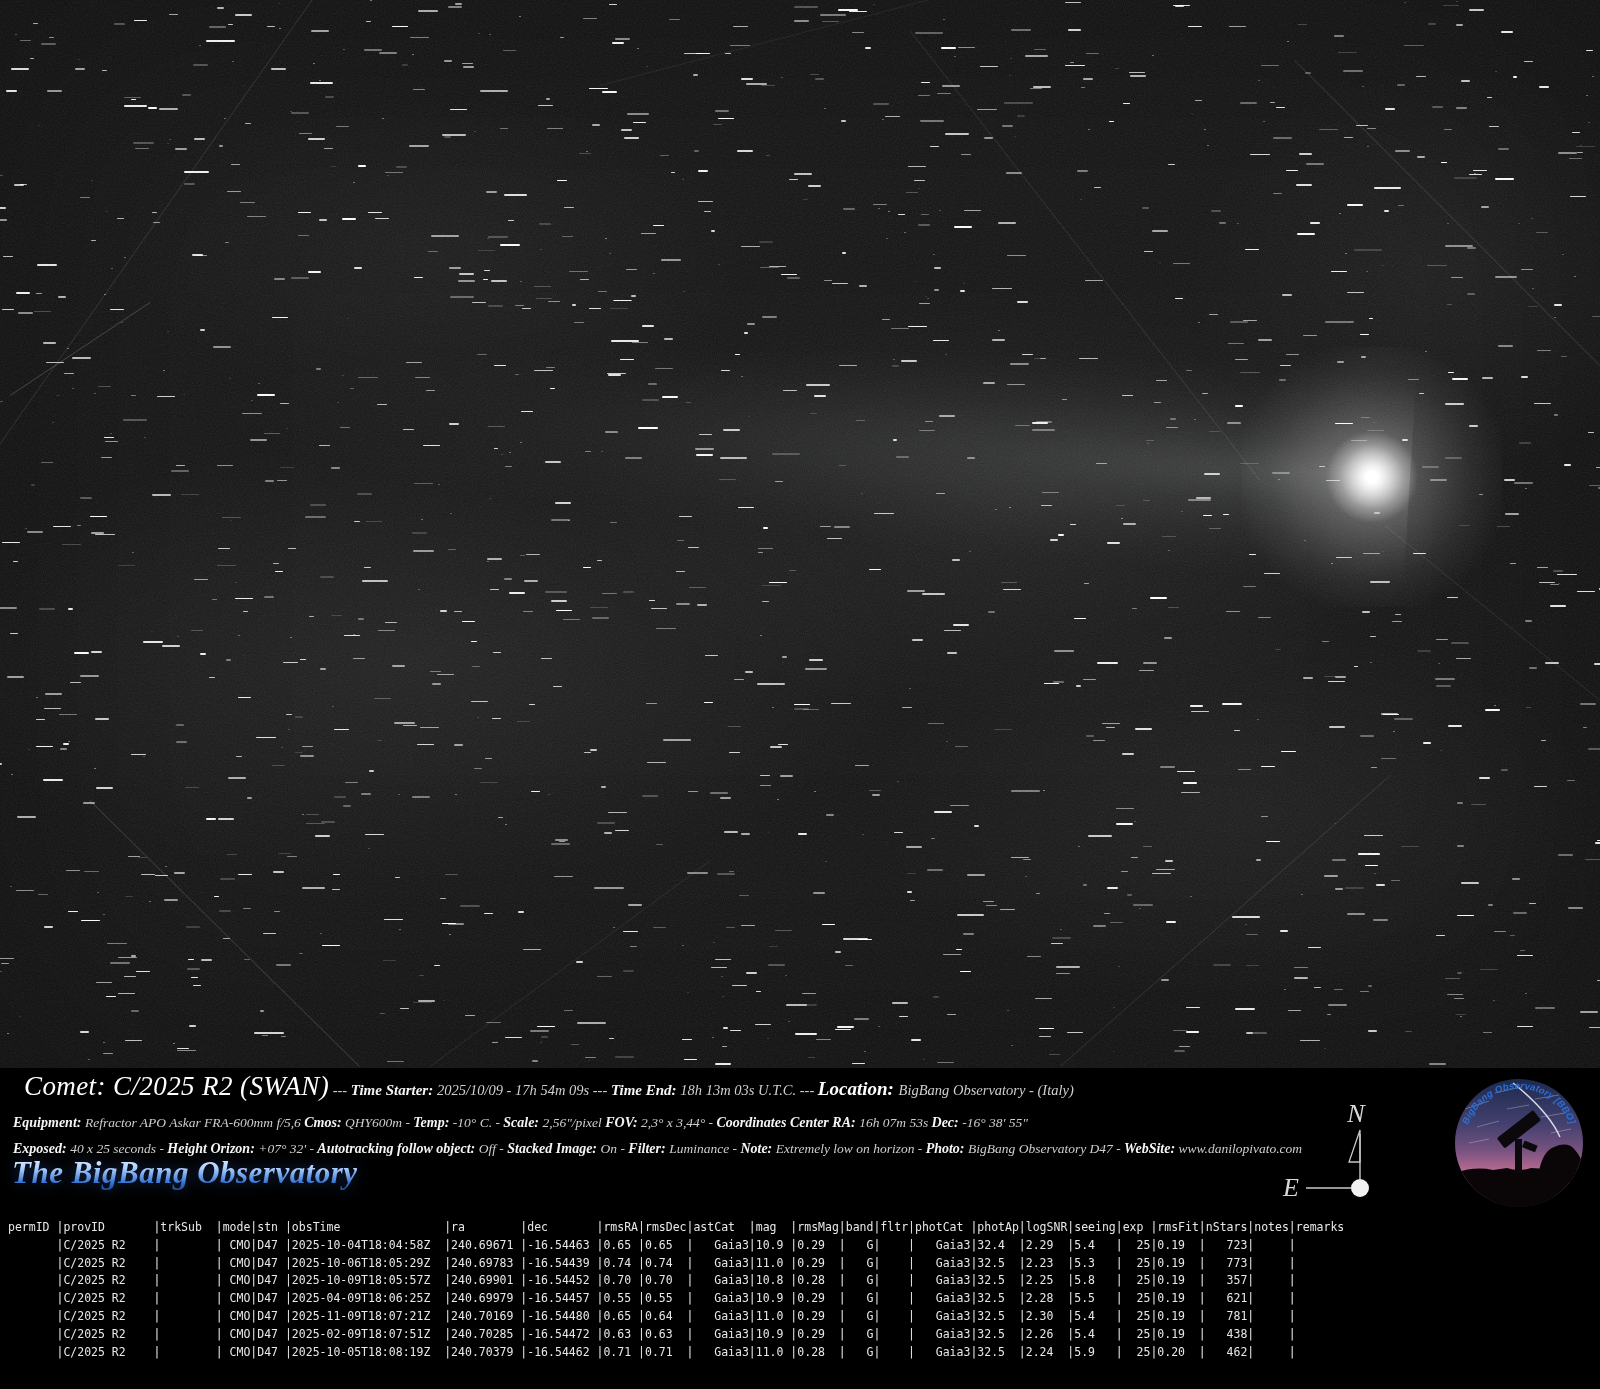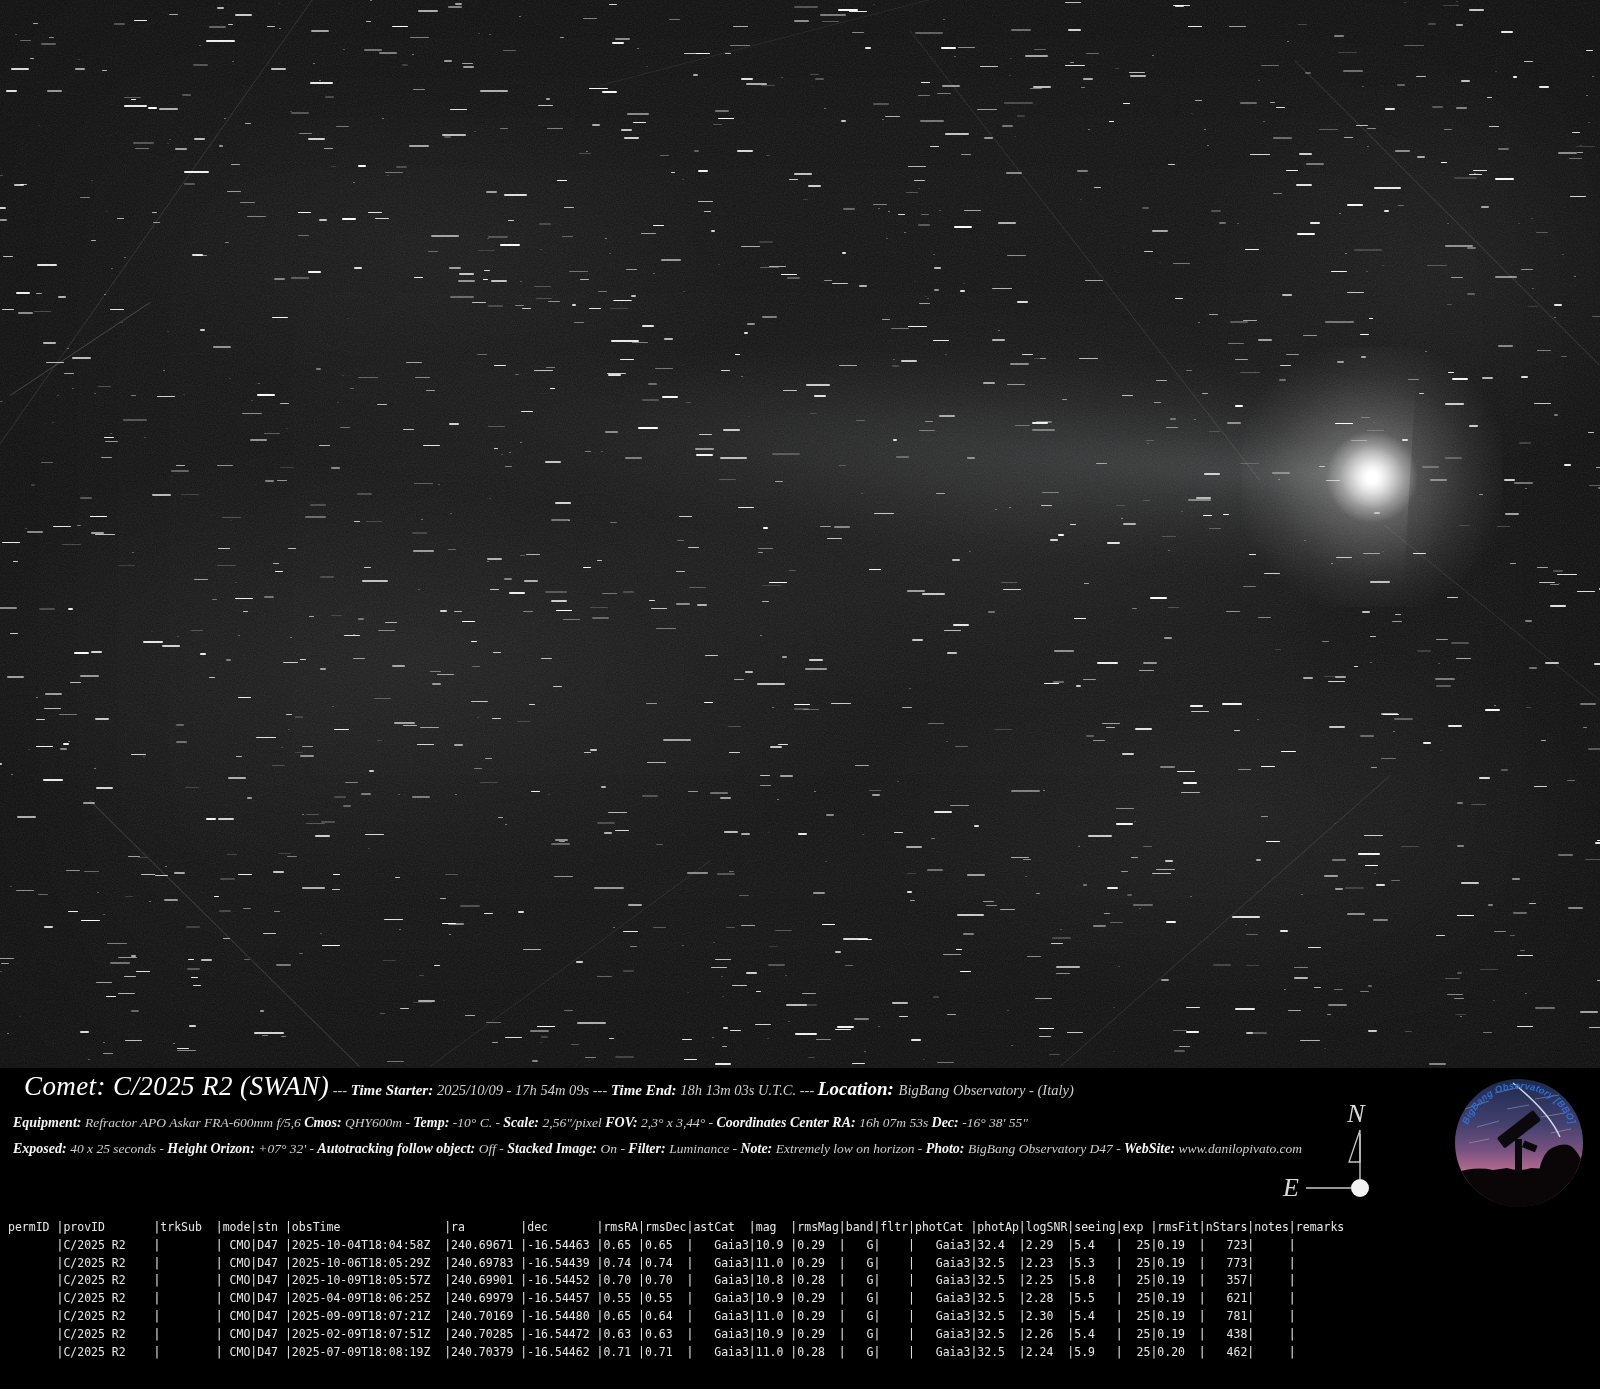--- a/index.html
+++ b/index.html
@@ -1462,20 +1462,21 @@
         <i style="left: 878px; top: 1026px; width: 2px; height: 1px; opacity: 0.32;"></i>
         <i style="left: 38px; top: 125px; width: 2px; height: 1px; opacity: 0.12;"></i>
       </div>
     <div class="coma"></div>
     <div class="core"></div>
   </div>
 
   <div class="capline l1"><span class="seg-title">Comet: C/2025 R2 (SWAN)</span><span class="seg-val">  ---  </span><span class="seg-lab">Time Starter: </span><span class="seg-val">2025/10/09  - 17h  54m  09s </span><span class="seg-val"> --- </span><span class="seg-lab">Time End: </span><span class="seg-val"> 18h 13m 03s  U.T.C. </span><span class="seg-val"> --- </span><span class="seg-lab2"> Location: </span><span class="seg-val"> BigBang Observatory - (Italy)</span></div>
   <div class="capline l2 cap-sm"><span class="seg-lab">Equipment: </span><span class="seg-val">Refractor APO Askar FRA-600mm f/5,6  </span><span class="seg-lab">Cmos: </span><span class="seg-val"> QHY600m - </span><span class="seg-lab">Temp: </span><span class="seg-val"> -10°  C. - </span><span class="seg-lab">Scale: </span><span class="seg-val"> 2,56"/pixel  </span><span class="seg-lab">FOV: </span><span class="seg-val"> 2,3° x 3,44° - </span><span class="seg-lab">Coordinates Center RA: </span><span class="seg-val"> 16h 07m 53s  </span><span class="seg-lab">Dec: </span><span class="seg-val">-16° 38' 55"</span></div>
   <div class="capline l3 cap-sm"><span class="seg-lab">Exposed: </span><span class="seg-val">40 x 25 seconds  - </span><span class="seg-lab">Height Orizon: </span><span class="seg-val"> +07° 32' - </span><span class="seg-lab">Autotracking follow object: </span><span class="seg-val">Off - </span><span class="seg-lab">Stacked Image: </span><span class="seg-val">On - </span><span class="seg-lab">Filter: </span><span class="seg-val"> Luminance  - </span><span class="seg-lab">Note: </span><span class="seg-val">Extremely low on horizon - </span><span class="seg-lab">Photo: </span><span class="seg-val">BigBang Observatory D47 -  </span><span class="seg-lab">WebSite: </span><span class="seg-val">www.danilopivato.com</span></div>
+  <div class="brand">The BigBang Observatory</div>
 
   <svg class="compass" width="140" height="118">
     <text x="106" y="34" text-anchor="middle" font-family="Liberation Serif,serif" font-style="italic" font-size="26" fill="#d8d8d8">N</text>
     <text x="41" y="108" text-anchor="middle" font-family="Liberation Serif,serif" font-style="italic" font-size="26" fill="#d8d8d8">E</text>
     <line x1="56" y1="100" x2="101" y2="100" stroke="#c8c8c8" stroke-width="1.4"></line>
     <line x1="110" y1="91" x2="110" y2="46" stroke="#c8c8c8" stroke-width="1.4"></line>
     <polygon points="110,42 110,74 99,74" fill="none" stroke="#c8c8c8" stroke-width="1.3"></polygon>
     <circle cx="110" cy="100" r="9" fill="#f2f2f2"></circle>
   </svg>
 
@@ -1520,17 +1521,17 @@
       </text>
     </g>
   </svg>
 
   <div class="table" id="table">
       <div class="trow">permID |provID       |trkSub  |mode|stn |obsTime               |ra        |dec       |rmsRA|rmsDec|astCat  |mag  |rmsMag|band|fltr|photCat |photAp|logSNR|seeing|exp |rmsFit|nStars|notes|remarks</div>
       <div class="trow">       |C/2025 R2    |        | CMO|D47 |2025-10-04T18:04:58Z  |240.69671 |-16.54463 |0.65 |0.65  |   Gaia3|10.9 |0.29  |   G|    |   Gaia3|32.4  |2.29  |5.4   |  25|0.19  |   723|     |       </div>
       <div class="trow">       |C/2025 R2    |        | CMO|D47 |2025-10-06T18:05:29Z  |240.69783 |-16.54439 |0.74 |0.74  |   Gaia3|11.0 |0.29  |   G|    |   Gaia3|32.5  |2.23  |5.3   |  25|0.19  |   773|     |       </div>
       <div class="trow">       |C/2025 R2    |        | CMO|D47 |2025-10-09T18:05:57Z  |240.69901 |-16.54452 |0.70 |0.70  |   Gaia3|10.8 |0.28  |   G|    |   Gaia3|32.5  |2.25  |5.8   |  25|0.19  |   357|     |       </div>
       <div class="trow">       |C/2025 R2    |        | CMO|D47 |2025-04-09T18:06:25Z  |240.69979 |-16.54457 |0.55 |0.55  |   Gaia3|10.9 |0.29  |   G|    |   Gaia3|32.5  |2.28  |5.5   |  25|0.19  |   621|     |       </div>
-      <div class="trow">       |C/2025 R2    |        | CMO|D47 |2025-09-09T18:07:21Z  |240.70169 |-16.54480 |0.65 |0.64  |   Gaia3|11.0 |0.29  |   G|    |   Gaia3|32.5  |2.30  |5.4   |  25|0.19  |   781|     |       </div>
+      <div class="trow">       |C/2025 R2    |        | CMO|D47 |2025-11-09T18:07:21Z  |240.70169 |-16.54480 |0.65 |0.64  |   Gaia3|11.0 |0.29  |   G|    |   Gaia3|32.5  |2.30  |5.4   |  25|0.19  |   781|     |       </div>
       <div class="trow">       |C/2025 R2    |        | CMO|D47 |2025-02-09T18:07:51Z  |240.70285 |-16.54472 |0.63 |0.63  |   Gaia3|10.9 |0.29  |   G|    |   Gaia3|32.5  |2.26  |5.4   |  25|0.19  |   438|     |       </div>
-      <div class="trow">       |C/2025 R2    |        | CMO|D47 |2025-07-09T18:08:19Z  |240.70379 |-16.54462 |0.71 |0.71  |   Gaia3|11.0 |0.28  |   G|    |   Gaia3|32.5  |2.24  |5.9   |  25|0.20  |   462|     |       </div>
+      <div class="trow">       |C/2025 R2    |        | CMO|D47 |2025-10-05T18:08:19Z  |240.70379 |-16.54462 |0.71 |0.71  |   Gaia3|11.0 |0.28  |   G|    |   Gaia3|32.5  |2.24  |5.9   |  25|0.20  |   462|     |       </div>
     </div>
 </div>
 
 </body></html>

